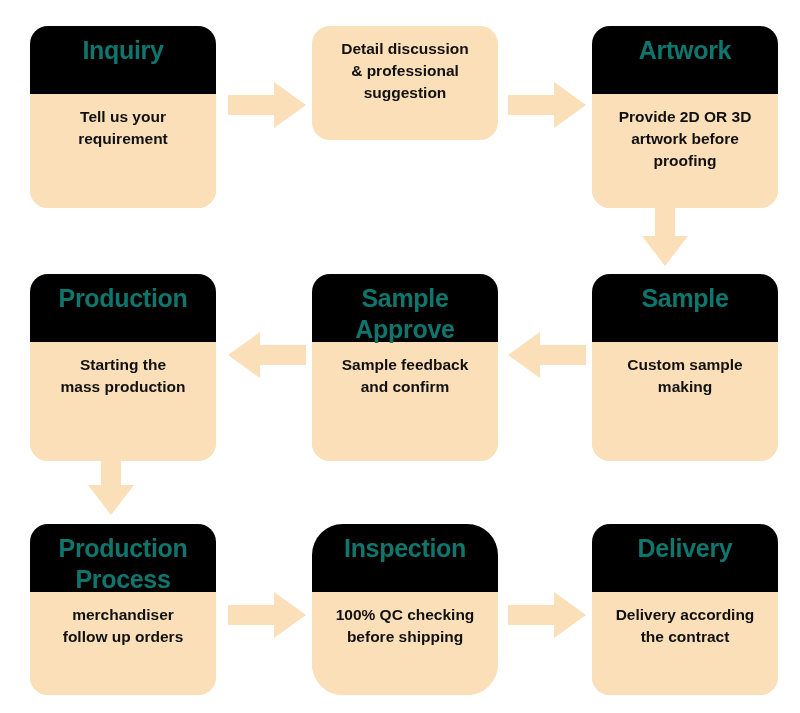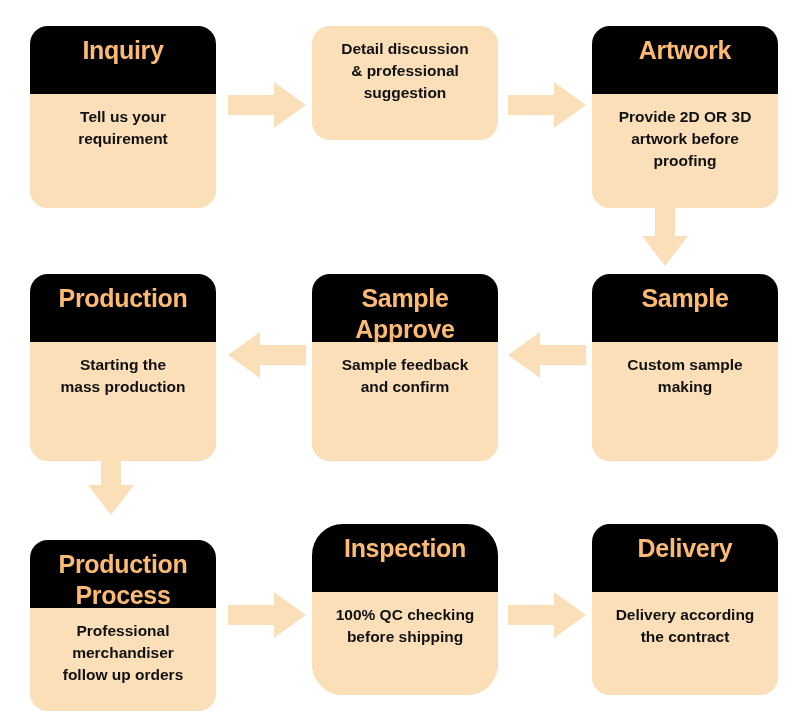--- a/index.html
+++ b/index.html
@@ -24,21 +24,21 @@
   .node {
     position: absolute;
     width: 186px;
     border-radius: 18px;
     overflow: hidden;
     background: #fadfb9;
     box-sizing: border-box;
   }
   .node-header {
     background: #000000;
-    color: #fdba74;
+    color: #0f766e;
     text-align: center;
     font-weight: bold;
     font-size: 25px;
     line-height: 31px;
     letter-spacing: -0.3px;
     padding: 9px 4px 6px 4px;
     box-sizing: border-box;
   }
   .node-body {
     background: #fadfb9;
@@ -66,21 +66,21 @@
   }
   .arrow svg { display: block; }
 
   
   #node-inquiry        { left: 30px;  top: 26px;  }
   #node-further        { left: 312px; top: 26px;  }
   #node-artwork        { left: 592px; top: 26px;  }
   #node-production     { left: 30px;  top: 274px; }
   #node-sample-approve { left: 312px; top: 274px; }
   #node-sample         { left: 592px; top: 274px; }
-  #node-prod-process   { left: 30px;  top: 540px; }
+  #node-prod-process   { left: 30px;  top: 524px; }
   #node-inspection     { left: 312px; top: 524px; border-radius: 31px; }
   #node-delivery       { left: 592px; top: 524px; }
 
   #arrow-inquiry-further   { left: 228px; top: 82px;  }
   #arrow-further-artwork   { left: 508px; top: 82px;  }
   #arrow-artwork-sample    { left: 642px; top: 192px; }
   #arrow-sample-approve    { left: 508px; top: 332px; }
   #arrow-approve-production{ left: 228px; top: 332px; }
   #arrow-production-process{ left: 88px;  top: 443px; }
   #arrow-process-inspection{ left: 228px; top: 592px; }
@@ -142,21 +142,20 @@
       <span class="ln">making</span>
     </div>
   </div>
 
   <div class="node row3 two-line" id="node-prod-process">
     <div class="node-header">
       <span class="ln">Production</span>
       <span class="ln">Process</span>
     </div>
     <div class="node-body">
-      <span class="ln">Professional</span>
       <span class="ln">merchandiser</span>
       <span class="ln">follow up orders</span>
     </div>
   </div>
 
   <div class="node row3" id="node-inspection">
     <div class="node-header">Inspection</div>
     <div class="node-body">
       <span class="ln">100% QC checking</span>
       <span class="ln">before shipping</span>

